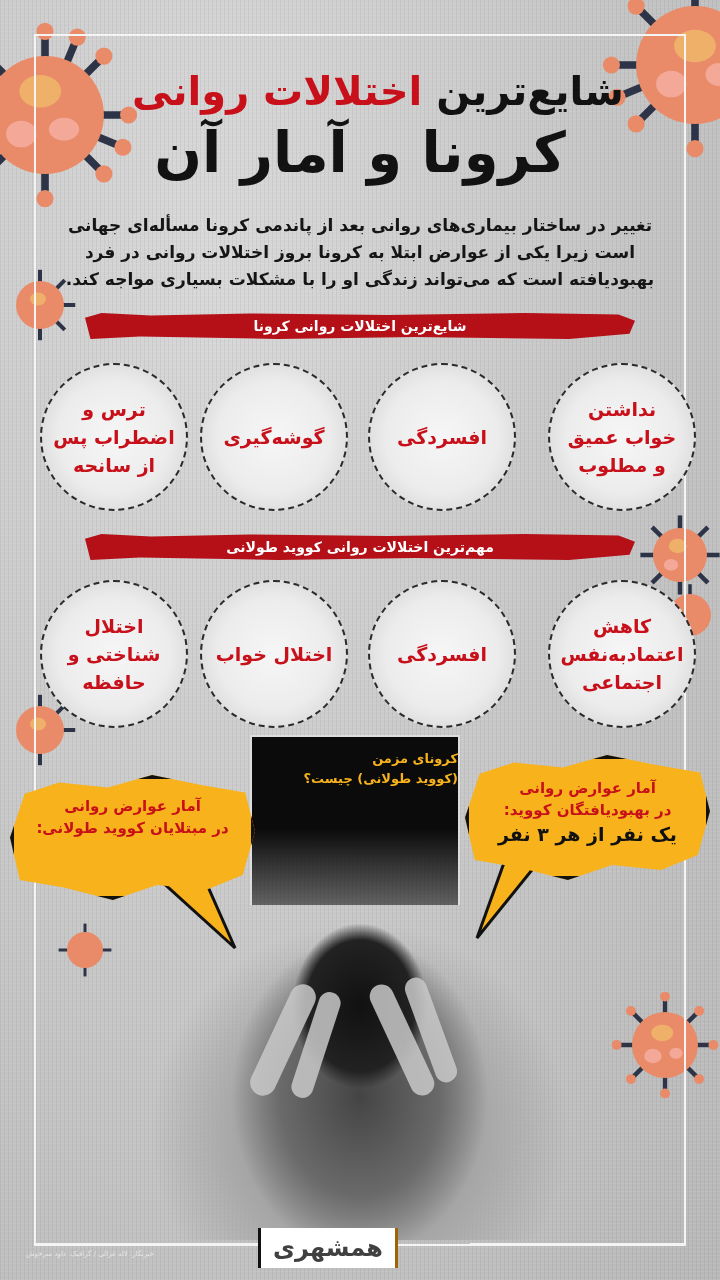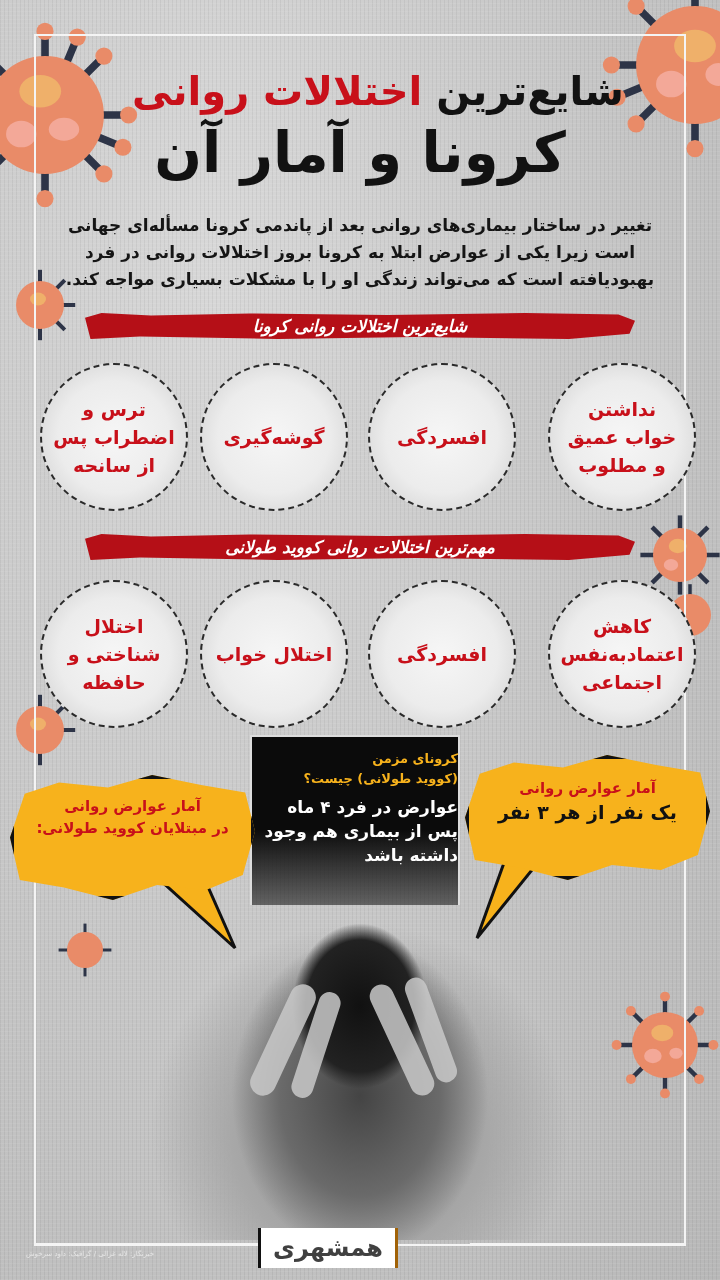--- a/index.html
+++ b/index.html
@@ -26,21 +26,21 @@
   .title1 .red { color:#c8101a; }
   .title2 { top:120px; font-size:56px; }
   .intro {
     position:absolute; left:55px; right:55px; top:212px; text-align:center;
     font-size:17px; font-weight:bold; line-height:27px; color:#151515;
   }
   .banner {
     position:absolute; left:85px; width:550px; height:26px;
     background:#b50f17;
     clip-path: polygon(0 18%, 3% 0, 12% 10%, 30% 2%, 55% 8%, 80% 0, 97% 6%, 100% 30%, 99% 80%, 88% 100%, 60% 92%, 35% 100%, 10% 90%, 1% 100%);
-    color:#fff; font-size:17px; font-weight:bold; text-align:center; line-height:26px;font-style:italic;
+    color:#fff; font-size:14px; font-weight:bold; text-align:center; line-height:26px;
   }
   .banner1 { top:313px; }
   .banner2 { top:534px; }
   .circle {
     position:absolute; width:148px; height:148px; border-radius:50%;
     border:2px dashed #2a2a2a; box-sizing:border-box;
     background:radial-gradient(circle, #f6f6f6 0%, #ececec 55%, #d6d6d6 85%, rgba(200,200,200,0.7) 100%);
     display:flex; align-items:center; justify-content:center; text-align:center;
     color:#c8101a; font-weight:bold; font-size:19px; line-height:28px;
     white-space:pre-line;
@@ -258,28 +258,28 @@
 <div class="photo">
   <div class="hand" style="left:150px;top:100px;width:26px;height:120px;transform:rotate(25deg)"></div>
   <div class="hand" style="left:185px;top:110px;width:22px;height:110px;transform:rotate(18deg)"></div>
   <div class="hand" style="left:270px;top:100px;width:24px;height:120px;transform:rotate(-25deg)"></div>
   <div class="hand" style="left:300px;top:95px;width:22px;height:110px;transform:rotate(-20deg)"></div>
 </div>
 
 <div class="darkbox">
   <div class="q">کرونای مزمن</div>
   <div class="q">(کووید طولانی) چیست؟</div>
-  <div class="a">عوارض در فرد ۴ ماه پس از بیماری هم وجود داشته باشد</div>
 </div>
 
 <svg class="tail" style="left:465px;top:860px;width:80px;height:80px" viewBox="0 0 80 80">
     <polygon points="40,0 75,0 12,78" fill="#f7b21c" stroke="#111" stroke-width="3"></polygon>
   </svg>
 <div class="bubble bubble-right">
   <div class="h">آمار عوارض روانی</div>
+  <div class="h">در بهبودیافتگان کووید:</div>
   <div class="v">یک نفر از هر ۳ نفر</div>
 </div>
 
 <svg class="tail" style="left:160px;top:880px;width:80px;height:70px" viewBox="0 0 80 70">
     <polygon points="0,0 45,0 75,68" fill="#f7b21c" stroke="#111" stroke-width="3"></polygon>
   </svg>
 <div class="bubble bubble-left">
   <div class="h">آمار عوارض روانی</div>
   <div class="h">در مبتلایان کووید طولانی:</div>
 </div>

